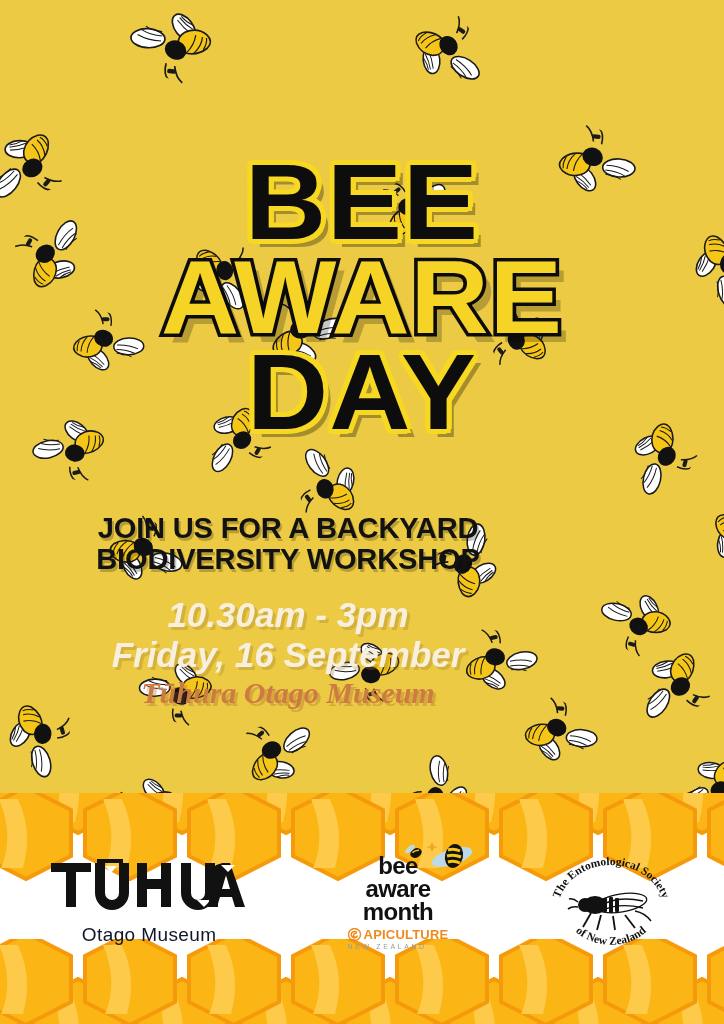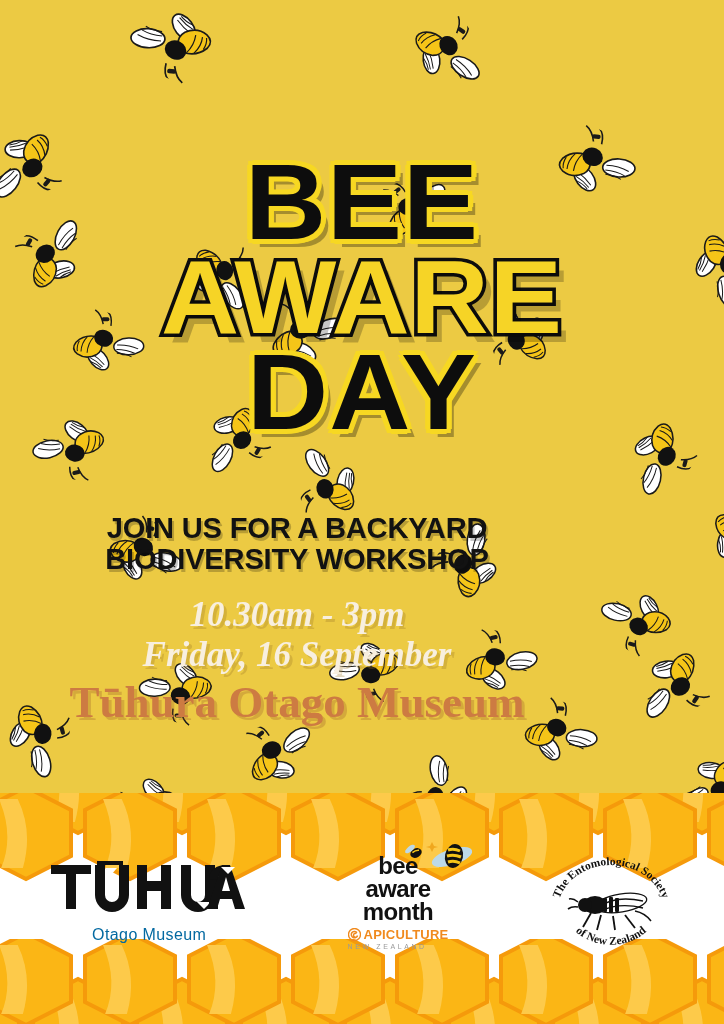--- a/index.html
+++ b/index.html
@@ -61,47 +61,47 @@
       -4px -4px 0 #f7d822, 4px -4px 0 #f7d822,
       -4px  4px 0 #f7d822, 4px  4px 0 #f7d822,
       -5px  0   0 #f7d822, 5px  0   0 #f7d822,
        0   -5px 0 #f7d822, 0    5px 0 #f7d822,
        7px  8px 0 rgba(0,0,0,0.30);
   }
 
   
   #info{
     position:absolute;left:0;top:513px;width:576px;
-    text-align:center;z-index:6;pointer-events:none;padding-left:9px;
+    text-align:center;z-index:6;pointer-events:none;
   }
   .workshop-line{
     font-family:"Liberation Sans",sans-serif;
     font-weight:bold;
     font-size:30px;
     letter-spacing:-0.2px;
     line-height:1.03;
     color:#121212;
     transform:scaleX(0.97);
     text-shadow:2px 3px 0 rgba(0,0,0,0.22);
     margin:0;
   }
   .date-line{
-    font-family:Liberation Serif, serif;
+    font-family:Liberation Sans, sans-serif;
     font-style:italic;font-weight:bold;
     font-size:35px;
     line-height:1.16;
     color:#f8efdf;
     text-shadow:3px 3px 0 rgba(155,120,40,0.30);
     margin:0;
   }
   #info-time{margin-top:20px;}
   #info-venue{
     font-family:"Liberation Serif",serif;
-    font-weight:bold;
-    font-size:45px;
+    font-style:italic;font-weight:bold;
+    font-size:30px;
     line-height:1.16;
     color:#cd7b42;
     text-shadow:3px 3px 0 rgba(150,85,40,0.28);
     margin:0;
   }
 
   
   #bottom{
     position:absolute;left:0;top:793px;width:724px;height:231px;
     background:#ffffff;
@@ -115,21 +115,21 @@
     position:absolute;left:0;top:845px;width:724px;height:115px;
     display:flex;align-items:center;justify-content:space-around;
     z-index:4;
   }
   .logo{display:flex;align-items:center;justify-content:center;}
 
   
   #logo-tuhura{flex-direction:column;}
   #tuhura-sub{
     font-family:"Liberation Sans",sans-serif;
-    font-size:16px;color:#0369a1;
+    font-size:19px;color:#0f172a;
     letter-spacing:0.4px;margin-top:13px;
   }
 
   
   #logo-bam{flex-direction:column;position:relative;}
   .bam-line{
     font-family:"Liberation Sans",sans-serif;
     font-weight:bold;font-size:24px;
     line-height:0.95;color:#111111;
     letter-spacing:-0.6px;

